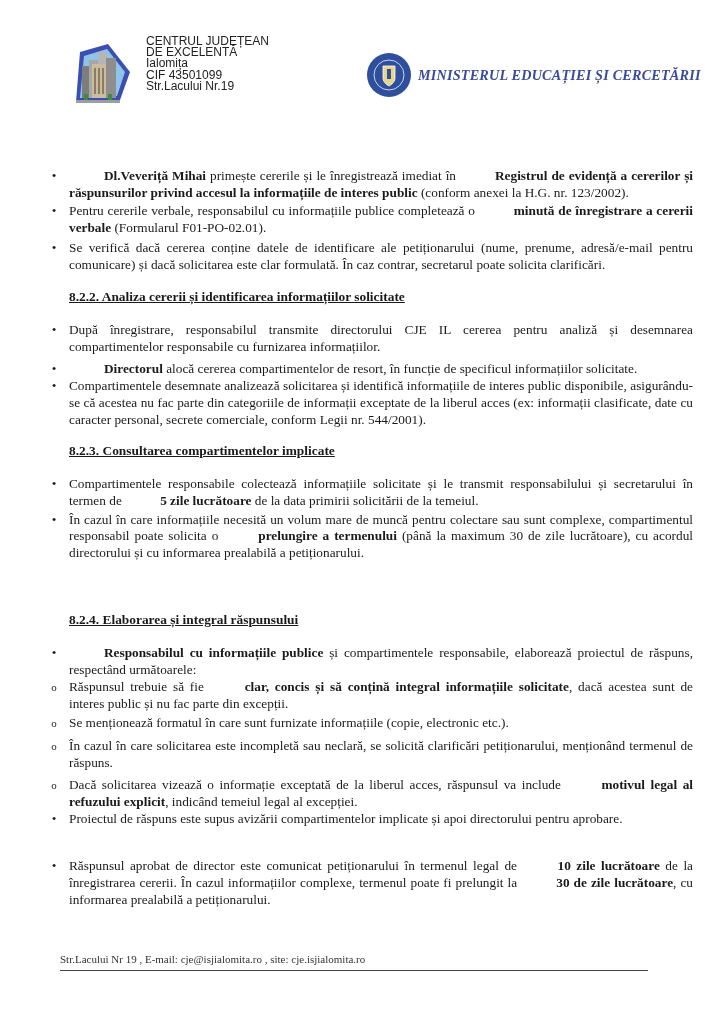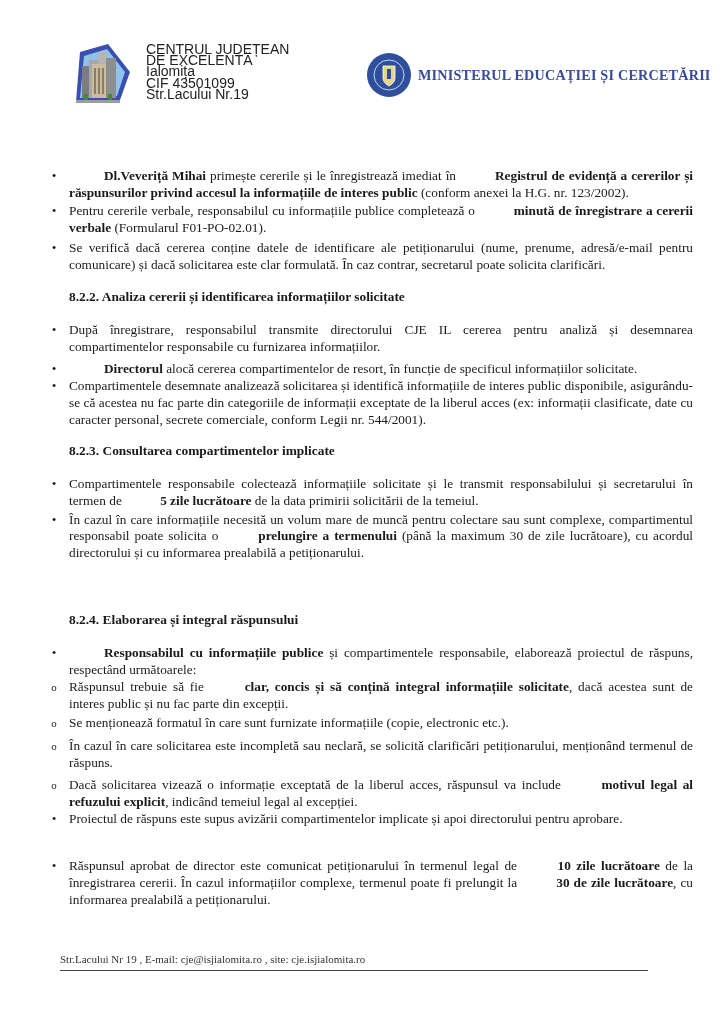--- a/index.html
+++ b/index.html
@@ -1,28 +1,28 @@
 <!DOCTYPE html>
 <html><head>
 <meta charset="utf-8">
 <style>
   html, body { margin:0; padding:0; background:#ffffff; }
   body { width:724px; height:1024px; position:relative; overflow:hidden; font-family:"Liberation Serif", serif; color:#1a1a1a; }
   .header { position:absolute; top:0; left:0; width:724px; height:130px; }
   .logo-cje { position:absolute; left:70px; top:42px; width:62px; height:64px; }
-  .cje-info { position:absolute; left:146px; top:44px; font-family:"Liberation Sans", sans-serif; font-size:14px; line-height:11.2px; color:#222; }
+  .cje-info { position:absolute; left:146px; top:36px; font-family:"Liberation Sans", sans-serif; font-size:12px; line-height:11.2px; color:#222; }
   .ministry { position:absolute; left:366px; top:52px; display:flex; align-items:center; }
   .ministry-seal { width:46px; height:46px; }
-  .ministry-name { margin-left:6px; font-family:"Liberation Serif", serif; font-size:14.2px; letter-spacing:0.2px; color:#3b4b9c; font-weight:bold; white-space:nowrap; }
+  .ministry-name { margin-left:6px; font-family:"Liberation Serif", serif; font-size:14.2px; letter-spacing:0.2px; color:#3b4b9c; font-weight:bold; white-space:nowrap;font-style:italic; }
 
   .content { position:absolute; left:48px; top:168px; width:645px; font-size:13.3px; line-height:16.9px; }
   .item { position:relative; padding-left:21px; text-align:justify; margin:0; }
   .item .bullet { position:absolute; left:0; top:0; width:12px; text-align:center; }
   .item.sub .bullet { font-size:11px; }
-  .heading { font-weight:bold; font-size:13.4px; padding-left:21px; margin:0; }
+  .heading { font-weight:bold; font-size:13.4px; padding-left:21px; margin:0;text-decoration:underline; }
   b { font-weight:bold;margin-left:35px; }
 
   .footer { position:absolute; left:60px; top:953px; width:590px; font-size:11px; color:#333; }
   .footer-line { position:absolute; left:60px; top:970px; width:588px; height:1px; background:#444; }
 </style>
 </head>
 <body>
 
 <div class="header">
   <svg class="logo-cje" viewBox="0 0 62 64">

